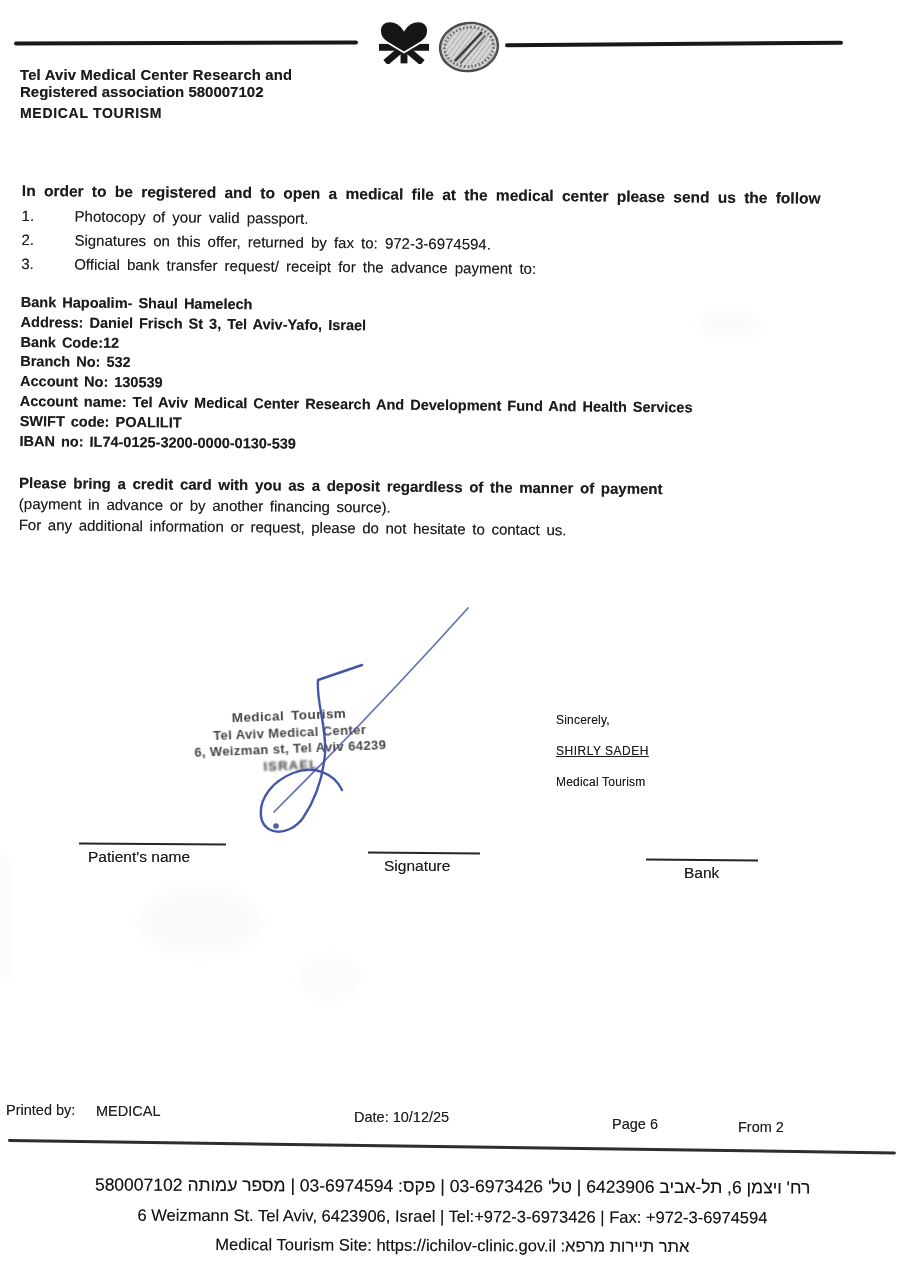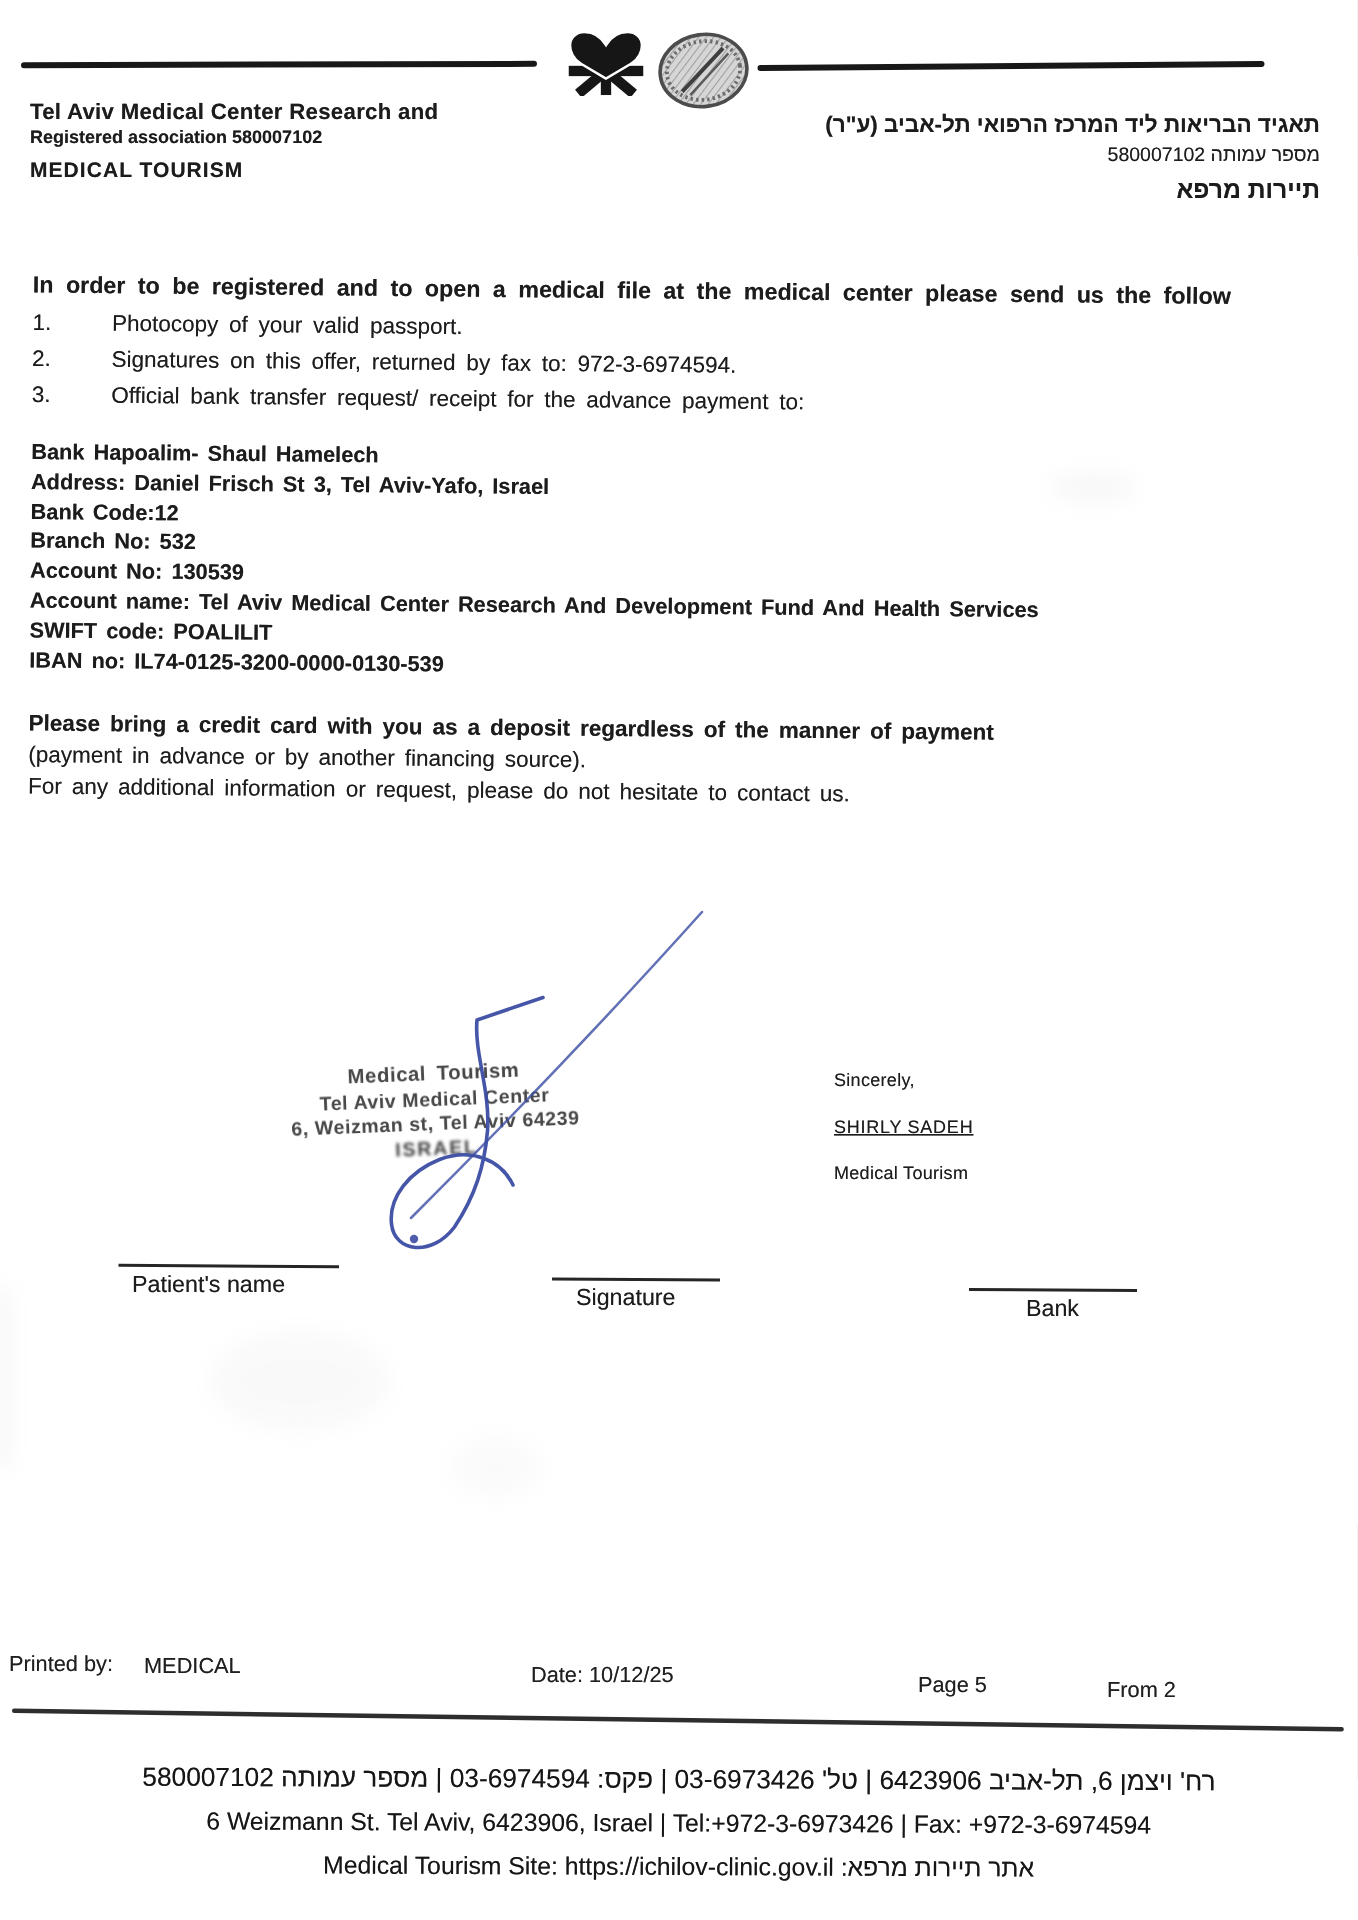--- a/index.html
+++ b/index.html
@@ -13,21 +13,21 @@
   .txt{text-shadow:0 0 .4px rgba(20,20,20,.55);}
 
   
   .rule{position:absolute;background:#181818;border-radius:2px;}
   .rule-left{left:14px;top:41px;width:344px;height:4px;transform:rotate(-.15deg);}
   .rule-right{left:505px;top:42px;width:338px;height:4px;transform:rotate(-.45deg);}
   .logo-star{position:absolute;left:379px;top:20px;width:50px;height:44px;}
   .logo-seal{position:absolute;left:438px;top:21px;width:62px;height:52px;}
   .org-en{position:absolute;left:20px;top:67px;font-weight:bold;font-size:14.8px;
           line-height:17.4px;letter-spacing:.2px;}
-  .org-en .reg{font-size:12px;line-height:15px;letter-spacing:0;}
+  .org-en .reg{font-size:15px;line-height:15px;letter-spacing:0;}
   .org-en .dept{margin-top:6px;font-size:14px;letter-spacing:.7px;}
   .org-he{position:absolute;right:25px;top:74px;direction:rtl;text-align:right;
           font-size:15px;line-height:20px;}
   .org-he .l1{font-weight:bold;}
   .org-he .l2{font-size:13px;line-height:18px;}
   .org-he .dept{margin-top:5px;font-weight:bold;font-size:16.5px;}
 
   
   .body-block{position:absolute;left:22px;top:181px;width:876px;
               transform:rotate(.55deg);transform-origin:0 0;}
@@ -107,25 +107,20 @@
       <line x1="20" y1="41" x2="49" y2="17" stroke="#5a5a5a" stroke-width="1.6"></line>
     </g>
   </svg>
 
   <div class="org-en txt">
     <div>Tel Aviv Medical Center Research and</div>
     <div class="reg">Registered association 580007102</div>
     <div class="dept">MEDICAL TOURISM</div>
   </div>
 
-  <div class="org-he txt">
-    <div class="l1">תאגיד הבריאות ליד המרכז הרפואי תל-אביב (ע"ר)</div>
-    <div class="l2">מספר עמותה 580007102</div>
-    <div class="dept">תיירות מרפא</div>
-  </div>
 
   <div class="body-block txt">
     <div class="intro">In order to be registered and to open a medical file at the medical center please send us the follow</div>
 
     <div class="ilist">
       <div class="row">
         <span class="num">1.</span>
         <span>Photocopy of your valid passport.</span>
       </div>
       <div class="row">
@@ -184,21 +179,21 @@
     <div class="lbl txt">Signature</div>
   </div>
   <div class="field f-date">
     <div class="line"></div>
     <div class="lbl txt">Bank</div>
   </div>
 
   <div class="pm pm-label txt">Printed by:</div>
   <div class="pm pm-value txt">MEDICAL</div>
   <div class="pm pm-date txt">Date: 10/12/25</div>
-  <div class="pm pm-page txt">Page 5</div>
+  <div class="pm pm-page txt">Page 6</div>
   <div class="pm pm-from txt">From 2</div>
 
   <div class="rule footer-rule"></div>
 
   <div class="footer txt">
     <div class="he">רח' ויצמן 6, תל-אביב 6423906 | טל' 03-6973426 | פקס: 03-6974594 | מספר עמותה 580007102</div>
     <div>6 Weizmann St. Tel Aviv, 6423906, Israel | Tel:+972-3-6973426 | Fax: +972-3-6974594</div>
     <div class="site">אתר תיירות מרפא: Medical Tourism Site: https://ichilov-clinic.gov.il</div>
   </div>
 

